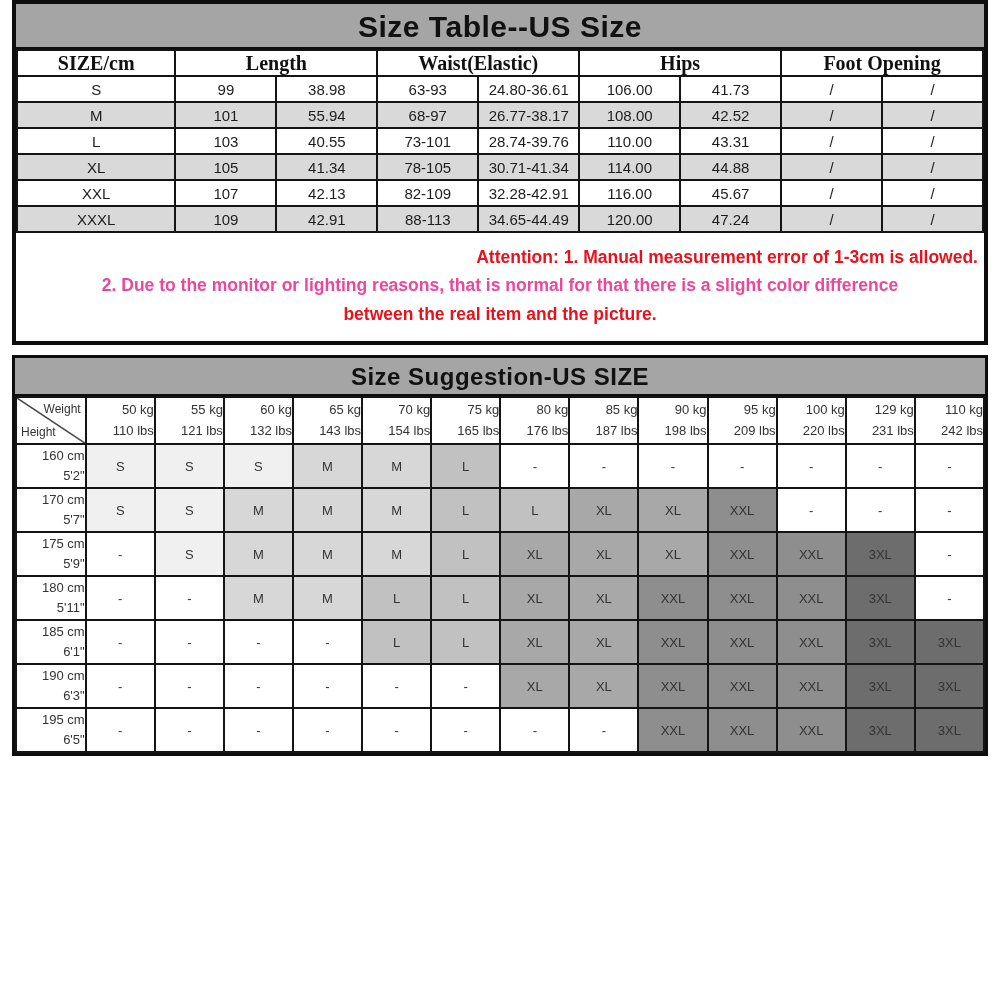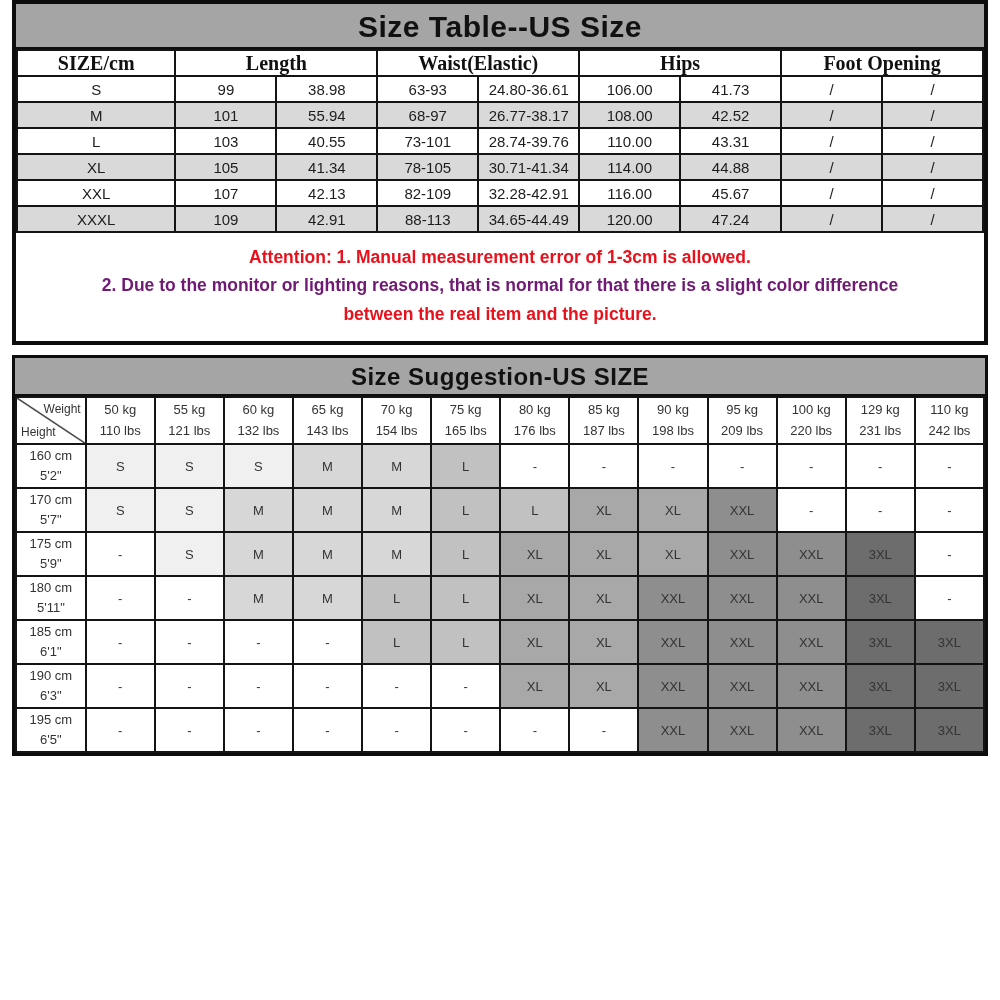--- a/index.html
+++ b/index.html
@@ -27,21 +27,21 @@
   .attention { padding: 10px 6px 13px; text-align: center; font-weight: bold; font-size: 17.5px;
     line-height: 1.62; background: #fff; }
 
   
   .sg-block { margin-top: 10px; border-width: 3px; }
   .sg-table th, .sg-table td { border: 2px solid #141414; text-align: center; vertical-align: middle;
     font-size: 13px; color: #333; font-weight: normal; }
   .sg-table thead th { height: 47px; background: #fff; }
   .sg-table tbody th { height: 44px; background: #fff; }
   .sg-table tbody td { height: 44px; }
-  .two-line { display: block; line-height: 1.55; }
+  .two-line { display: block; line-height: 1.55; text-align: right; }
   .hcol { width: 7.2%; }
   .corner { position: relative; background: #d4d4d4; }
   .corner svg { position: absolute; left: 0; top: 0; width: 100%; height: 100%; }
   .corner-weight { position: absolute; top: 4px; right: 4px; font-size: 12px; }
   .corner-height { position: absolute; bottom: 4px; left: 4px; font-size: 12px; }
 </style>
 </head>
 <body>
 
 <div class="page">
@@ -125,22 +125,22 @@
             <td>88-113</td>
             <td>34.65-44.49</td>
             <td>120.00</td>
             <td>47.24</td>
             <td>/</td>
             <td>/</td>
           </tr>
         </tbody>
     </table>
     <div class="attention">
-      <p style="color: rgb(232, 17, 28);">Attention:  1. Manual measurement error of 1-3cm is allowed.</p>
-      <p style="color: #701a75;">2. Due to the monitor or lighting reasons, that is normal for that there is a slight color difference</p>
+      <p style="color: rgb(232, 17, 28); text-align: right;">Attention:  1. Manual measurement error of 1-3cm is allowed.</p>
+      <p style="color: #ec4899;">2. Due to the monitor or lighting reasons, that is normal for that there is a slight color difference</p>
       <p style="color: rgb(232, 17, 28);">between the real item and the picture.</p>
     </div>
   </section>
 
   <section class="block sg-block">
     <div class="title-bar small" style="background: rgb(165, 165, 165);">Size Suggestion-US SIZE</div>
     <table class="sg-table">
       <colgroup>
         <col class="hcol">
           <col span="13">

